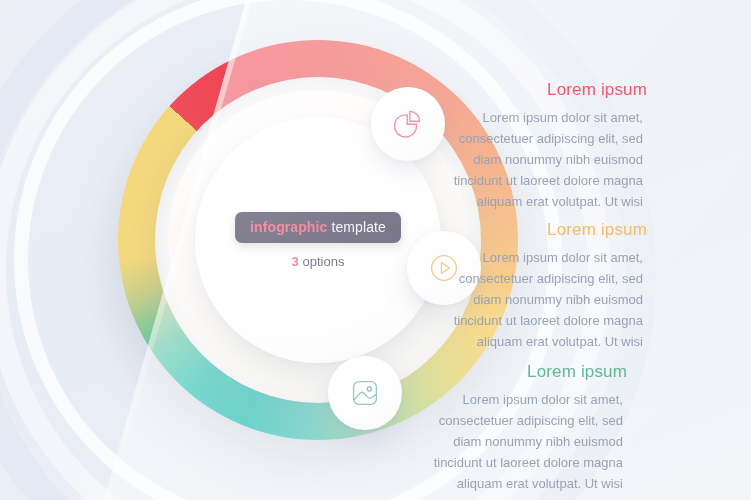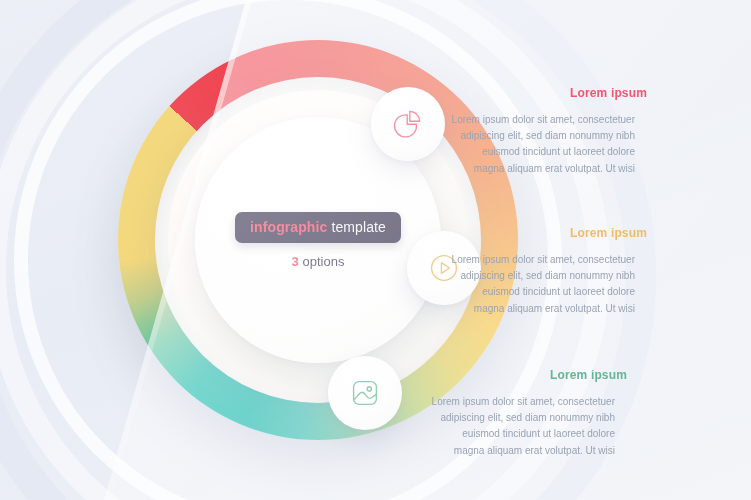--- a/index.html
+++ b/index.html
@@ -186,30 +186,30 @@
   .bubble-image { left: 328px; top: 356px; }
 
   
   .txt-block {
     position: absolute;
     width: 210px;
     text-align: right;
     z-index: 7;
   }
   .txt-block .heading {
-    font-size: 12px;
-    font-weight: bold;
-    margin: 8px 0 7px 0;
+    font-size: 17px;
+    font-weight: normal;
+    margin: 2px 0 7px 0;
     letter-spacing: .15px;
   }
   .txt-block .body {
-    font-size: 10px;
+    font-size: 13px;
     line-height: 1.62;
     color: #9aa3b4;
-    margin: 12px;
+    margin: 4px;
   }
   .block-1 { left: 437px; top: 78px;  }
   .block-2 { left: 437px; top: 218px; }
   .block-3 { left: 417px; top: 360px; }
 </style>
 </head>
 <body>
 
 <div id="stage">
 

